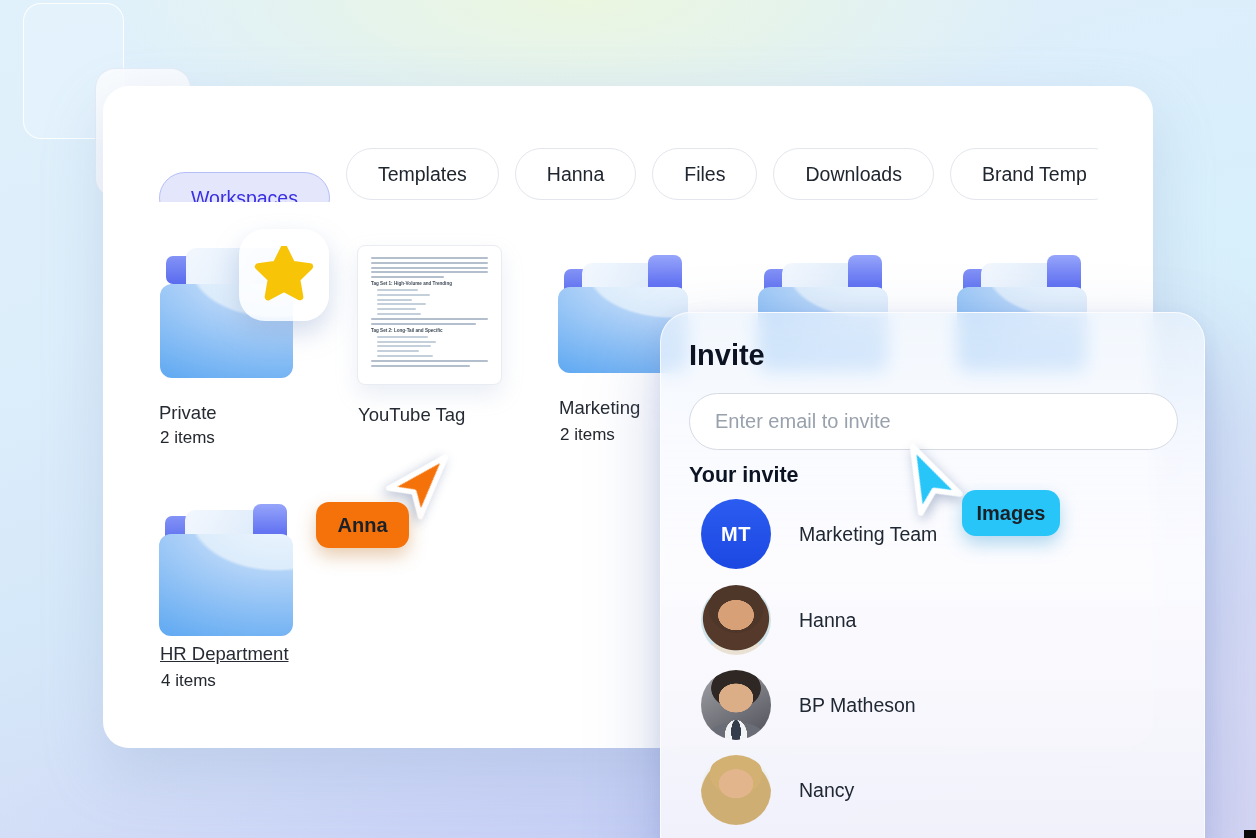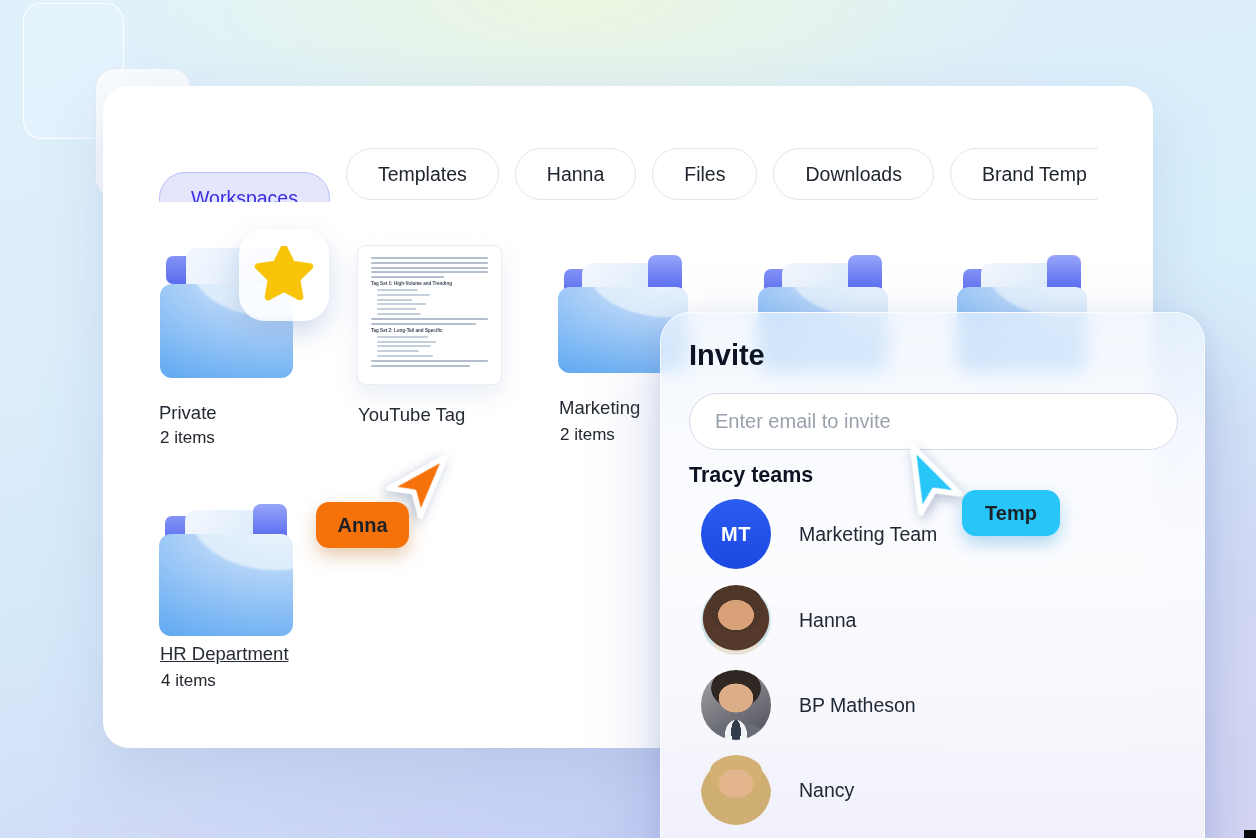--- a/index.html
+++ b/index.html
@@ -196,21 +196,21 @@
       <div class="f-bookmark" style="left:94px;top:8px;width:34px;height:62px;"></div>
       <div class="f-body" style="left:0;top:38px;width:134px;height:102px;"></div>
     </div>
     <div class="f-name" style="top:147px;text-decoration:underline;">HR Department</div>
     <div class="f-count" style="top:175px;">4 items</div>
   </div>
 
   <div class="invite">
     <div class="invite-title">Invite</div>
     <input class="email-input" type="text" placeholder="Enter email to invite" style="">
-    <div class="teams-title">Tracy teams</div>
+    <div class="teams-title">Your invite</div>
 
     <div class="member" style="top:186px;">
       <div class="avatar initials">MT</div>
       <div class="member-name">Marketing Team</div>
     </div>
     <div class="member" style="top:357px;">
       <div class="avatar bp"></div>
       <div class="member-name">BP Matheson</div>
     </div>
     <div class="member" style="top:272px;">
@@ -224,16 +224,16 @@
   </div>
 
   <svg class="cursor-arrow" style="left:394px;top:446px;transform:rotate(42deg);" width="58" height="72" viewBox="0 0 26 34">
     <path d="M13 1 L23 30 L13 23.4 L3 30 Z" fill="#f5720b" stroke="#ffffff" stroke-width="2.6" stroke-linejoin="round"></path>
   </svg>
   <div class="cursor-chip chip-anna">Anna</div>
 
   <svg class="cursor-arrow" style="left:899px;top:441px;transform:rotate(-26deg);" width="58" height="74" viewBox="0 0 26 34">
     <path d="M13 1 L23 30 L13 23.4 L3 30 Z" fill="#28c5f8" stroke="#ffffff" stroke-width="2.6" stroke-linejoin="round"></path>
   </svg>
-  <div class="cursor-chip chip-tracy">Temp</div>
+  <div class="cursor-chip chip-tracy">Images</div>
 
   <div class="black-chip"></div>
 </div>
 
 </body></html>

